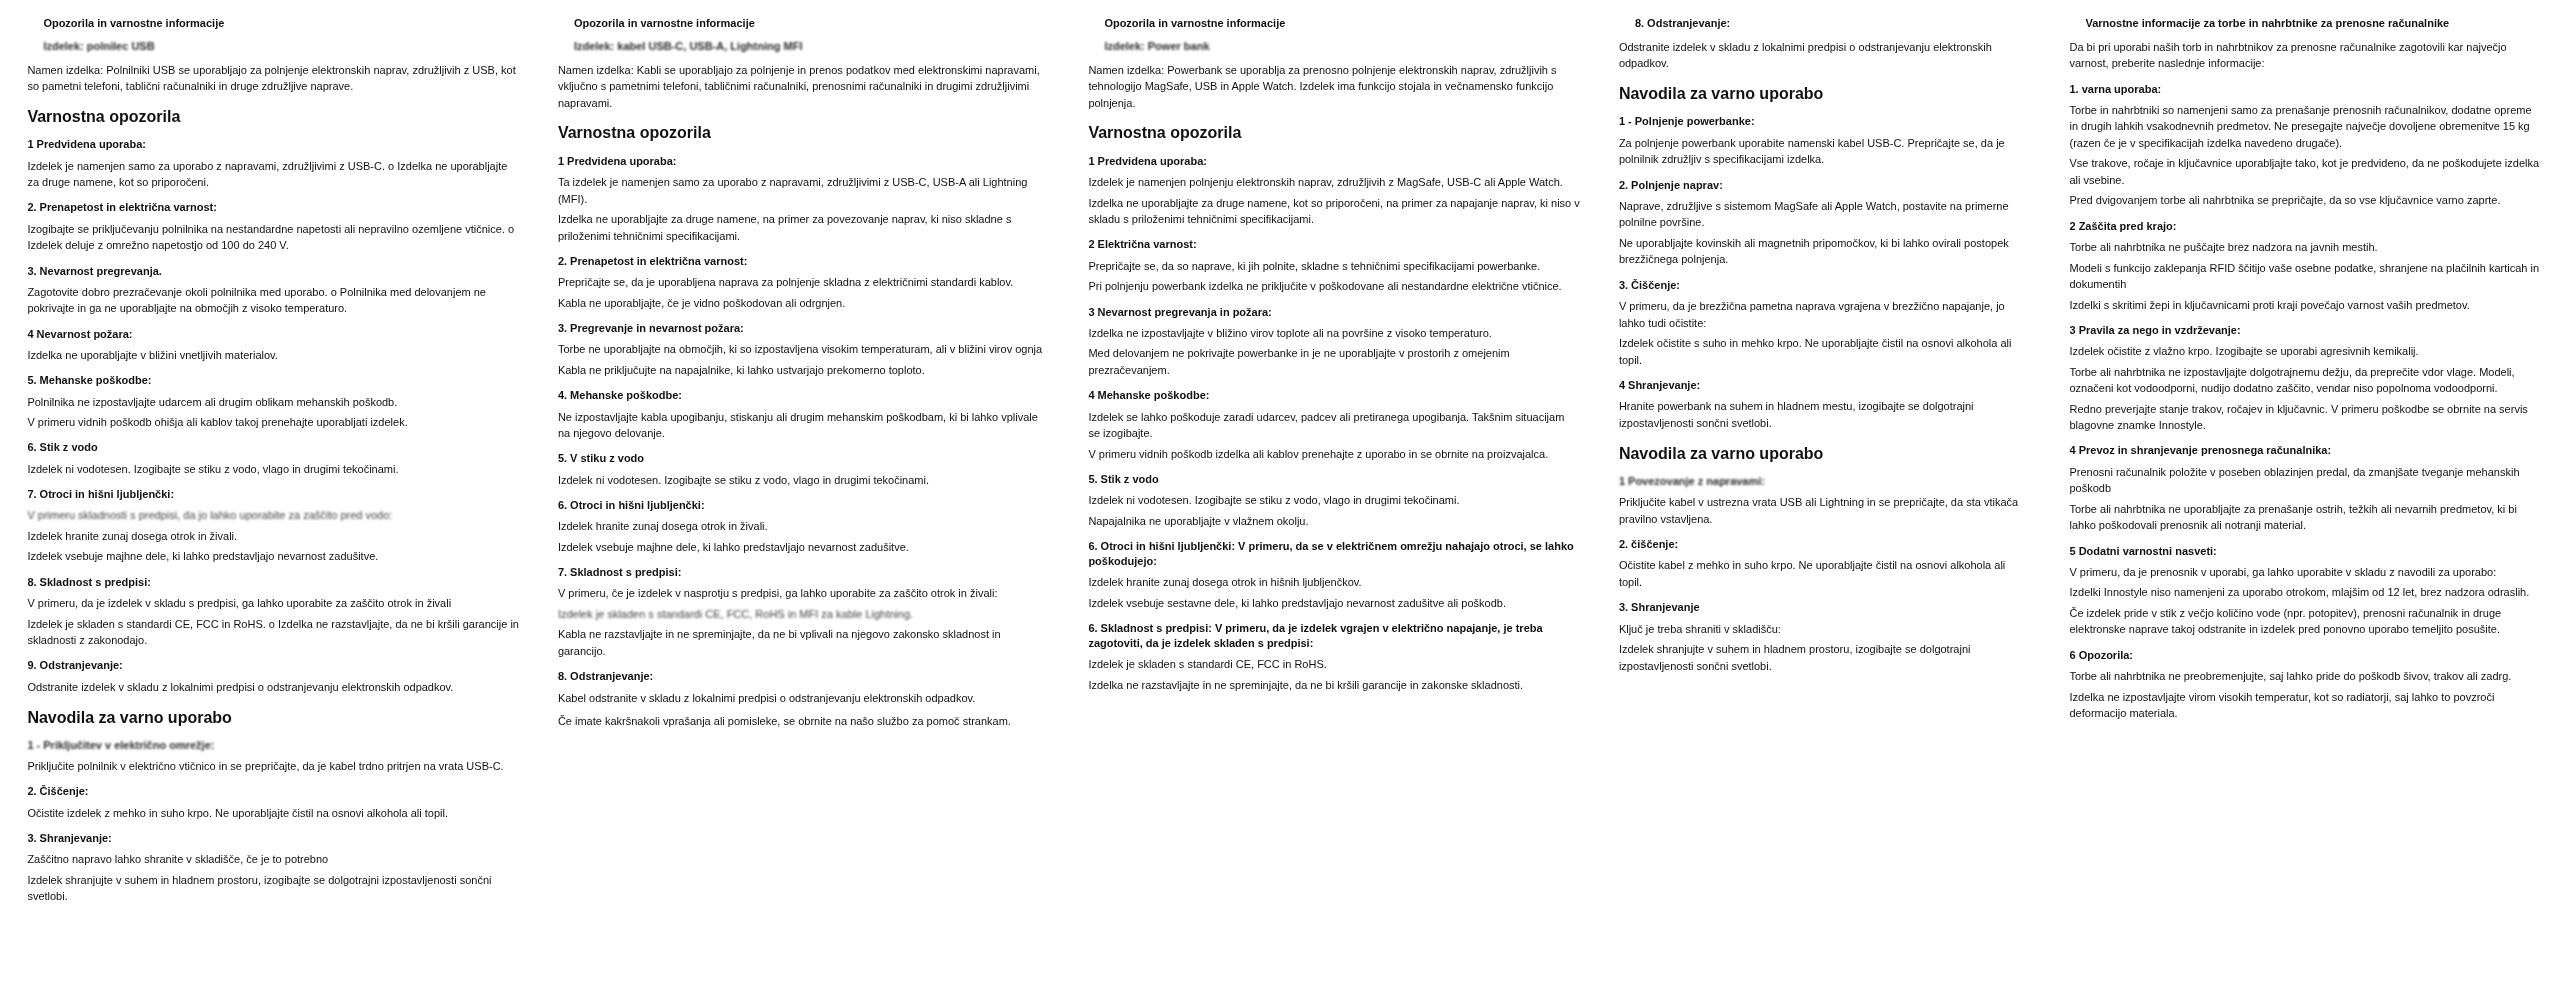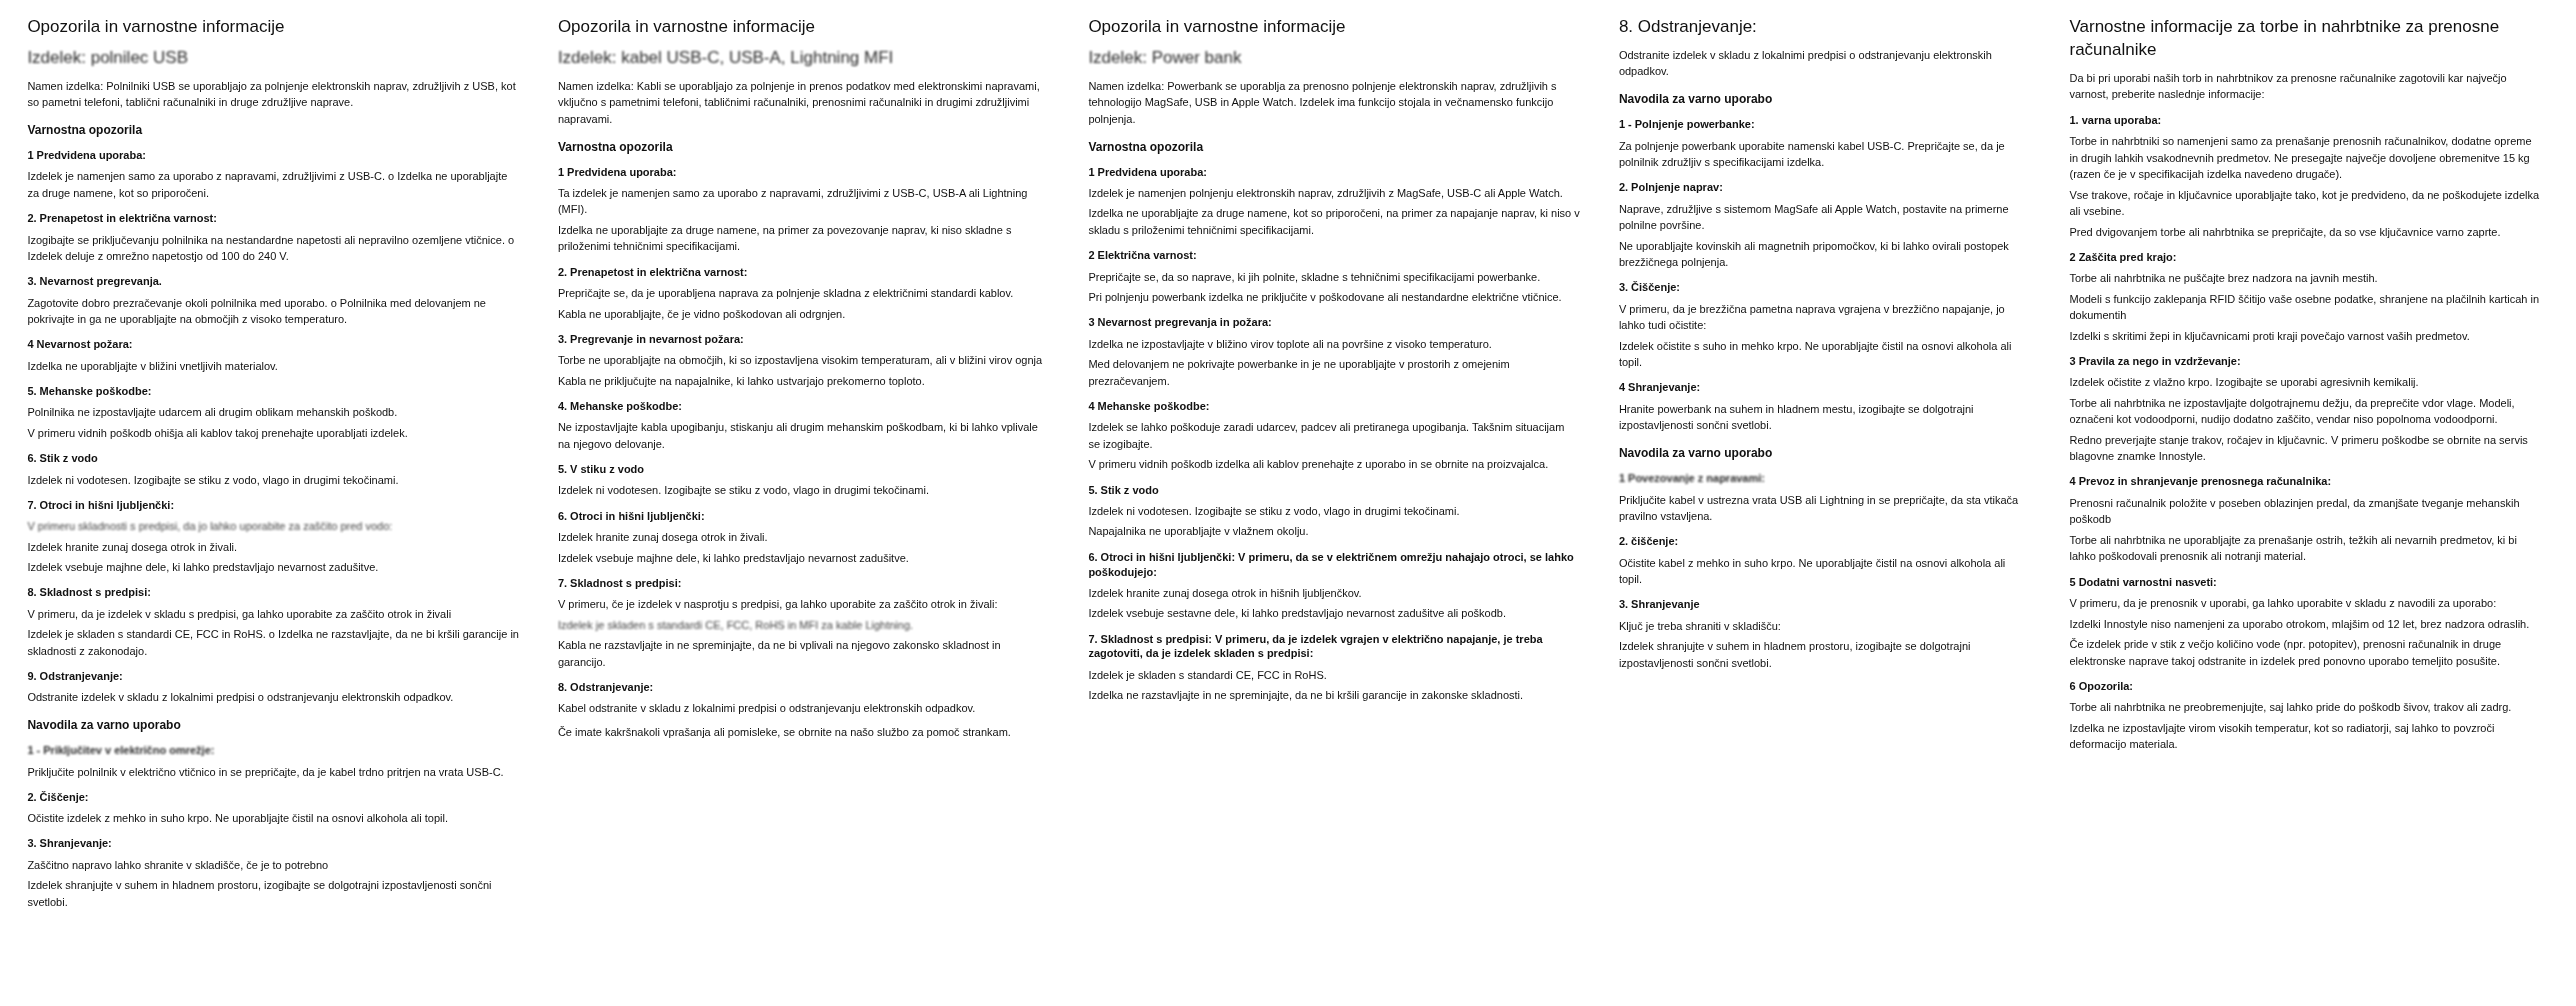--- a/index.html
+++ b/index.html
@@ -29,28 +29,28 @@
     font-size: 11px;
     line-height: 1.5;
   }
   .col-1 { width: 531px; }
   .col-2 { width: 531px; }
   .col-3 { width: 531px; }
   .col-4 { width: 451px; }
   .col-5 { width: 515px; }
 
   .h-title {
-    font-weight: normal;
-    font-size: 17px;
-    margin: 0 0 8px 0;
+    font-weight: bold;
+    font-size: 11px;
+    margin: 0 0 8px 16px;
     line-height: 1.35;
   }
   .h-sub {
     font-weight: bold;
-    font-size: 12px;
+    font-size: 16px;
     margin: 11.3px 0 6.4px 0;
     line-height: 1.35;
   }
   .h-item {
     font-weight: bold;
     font-size: 11px;
     margin: 9.7px 0 5.6px 0;
     line-height: 1.35;
   }
   .p {
@@ -191,21 +191,21 @@
     <div class="p">V primeru vidnih poškodb izdelka ali kablov prenehajte z uporabo in se obrnite na proizvajalca.</div>
 
     <div class="h-item">5. Stik z vodo</div>
     <div class="p p-tight">Izdelek ni vodotesen. Izogibajte se stiku z vodo, vlago in drugimi tekočinami.</div>
     <div class="p">Napajalnika ne uporabljajte v vlažnem okolju.</div>
 
     <div class="h-item">6. Otroci in hišni ljubljenčki: V primeru, da se v električnem omrežju nahajajo otroci, se lahko poškodujejo:</div>
     <div class="p p-tight">Izdelek hranite zunaj dosega otrok in hišnih ljubljenčkov.</div>
     <div class="p">Izdelek vsebuje sestavne dele, ki lahko predstavljajo nevarnost zadušitve ali poškodb.</div>
 
-    <div class="h-item">7. Skladnost s predpisi: V primeru, da je izdelek vgrajen v električno napajanje, je treba zagotoviti, da je izdelek skladen s predpisi:</div>
+    <div class="h-item">6. Skladnost s predpisi: V primeru, da je izdelek vgrajen v električno napajanje, je treba zagotoviti, da je izdelek skladen s predpisi:</div>
     <div class="p p-tight">Izdelek je skladen s standardi CE, FCC in RoHS.</div>
     <div class="p">Izdelka ne razstavljajte in ne spreminjajte, da ne bi kršili garancije in zakonske skladnosti.</div>
   </div>
 
   <div class="col col-4">
     <div class="h-title">8. Odstranjevanje:</div>
     <div class="p">Odstranite izdelek v skladu z lokalnimi predpisi o odstranjevanju elektronskih odpadkov.</div>
 
     <div class="h-sub">Navodila za varno uporabo</div>
 

